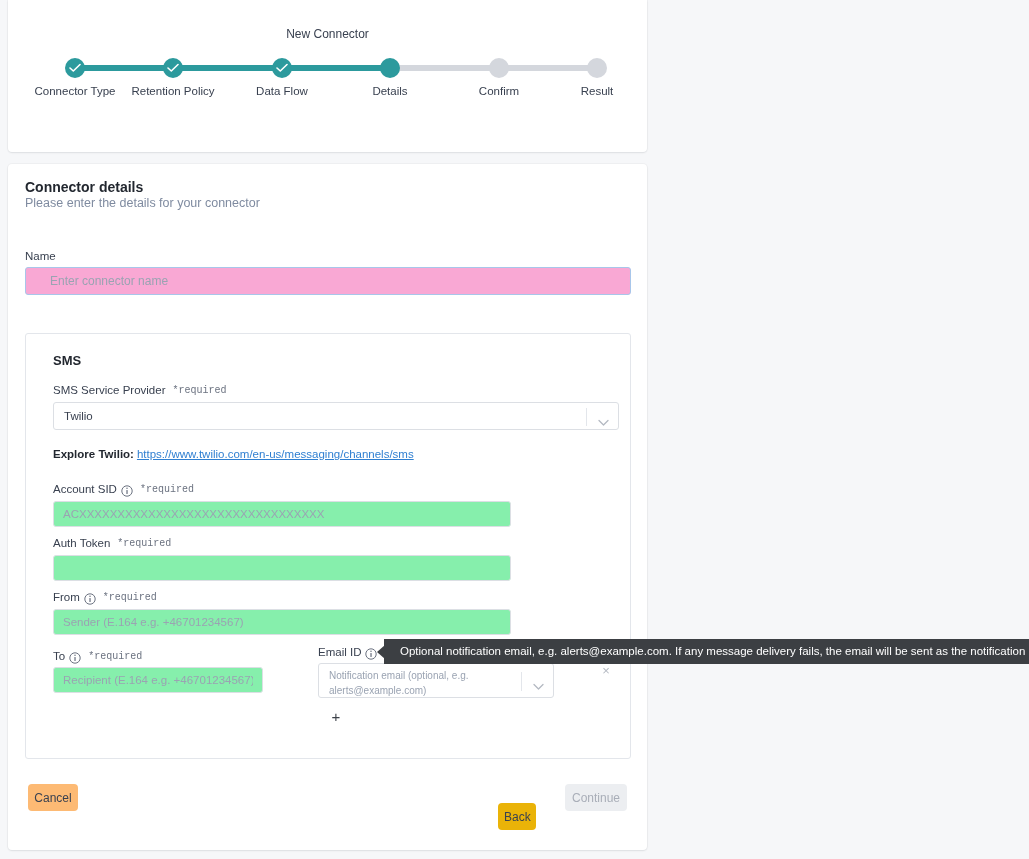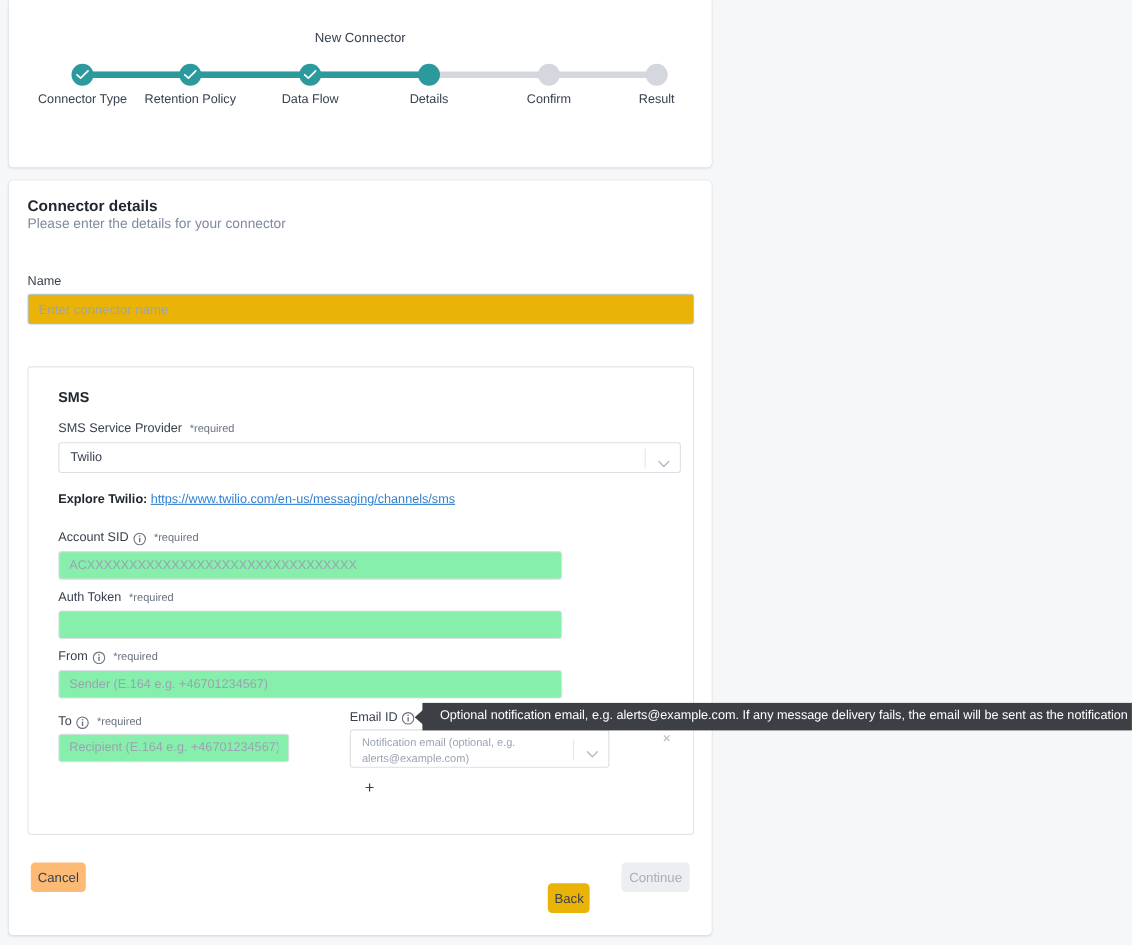--- a/index.html
+++ b/index.html
@@ -108,22 +108,22 @@
     font-size: 11.5px;
     color: #394150;
   }
   #name-label { position: absolute; left: 25px; top: 250px; }
   #name-input {
     position: absolute;
     left: 25px; top: 267px;
     width: 606px; height: 28px;
     border: 1px solid #a8c6ea;
     border-radius: 3px;
-    background: #eab308;
-    padding: 0 9px;
+    background: #f9a8d4;
+    padding: 0 24px;
     font-size: 12px;
     font-family: "Liberation Sans", sans-serif;
     color: #394150;
     outline: none;
   }
   #name-input::placeholder { color: #9aa3b2; }
 
   
   #sms-panel {
     position: absolute;
@@ -138,20 +138,21 @@
     left: 53px; top: 353px;
     font-size: 13px; font-weight: bold;
     color: #22272f;
   }
 
   .lbl-row { position: absolute; display: flex; align-items: center; gap: 4px; text-align: right; }
   .req {
     font-size: 10px;
     color: #6b7280;
     margin-left: 3px;
+    font-family: Liberation Mono, monospace;
   }
   .info-icon {
     display: inline-block;
     width: 12px; height: 12px;
     vertical-align: middle;
   }
 
   .txt-input {
     position: absolute;
     border: 1px solid #dcdfe4;

